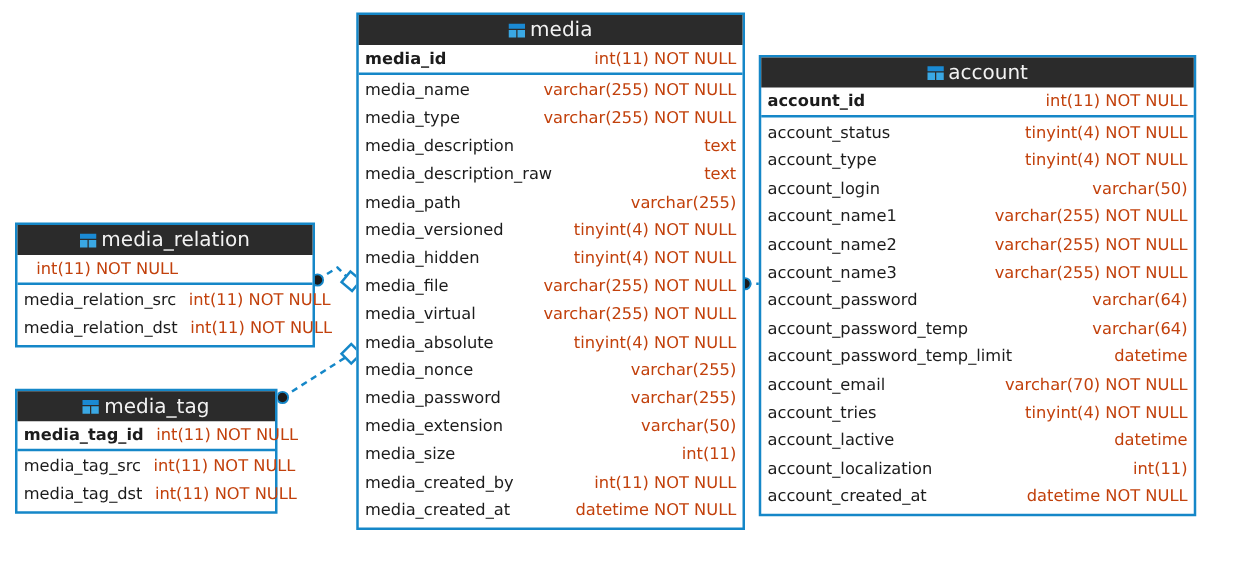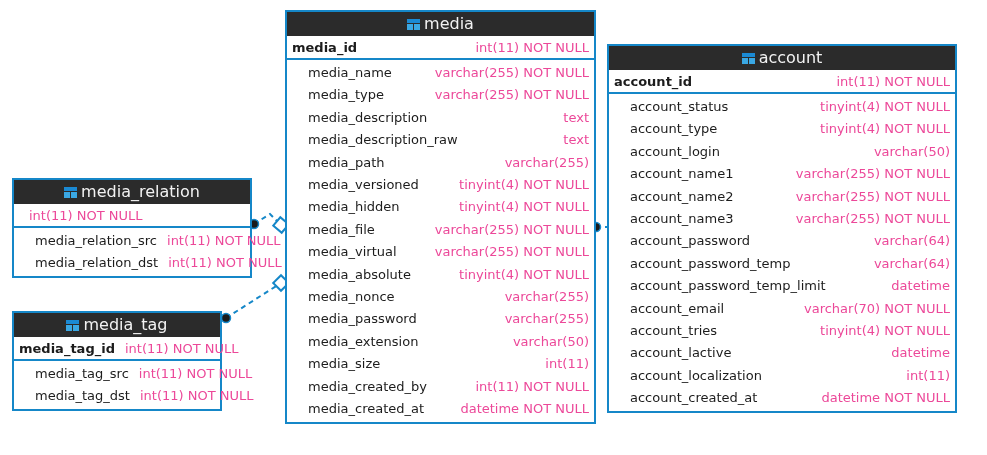--- a/index.html
+++ b/index.html
@@ -84,26 +84,26 @@
     height: 22.4px;
     font-size: 13px;
     color: #1c1c1c;
     padding: 0 5px;
     white-space: nowrap;
     box-sizing: border-box;
   }
   .row .col-name { text-align: center; }
   .row .col-type {
     text-align: left;
-    color: #ec4899;
+    color: #c2410c;
     padding-left: 10px;
   }
   .pk-row .col-name { font-weight: bold; }
 
-  .attrs { padding-top: 1px; padding-bottom: 2px; padding-left: 16px; }
+  .attrs { padding-top: 1px; padding-bottom: 2px; }
 </style>
 </head>
 <body>
 
 <div id="canvas">
 
   <svg id="edges" viewBox="0 0 987 455" xmlns="http://www.w3.org/2000/svg">
 
     <g>
       <path d="M 254 224 L 270 214 L 281 225" fill="none" stroke="#1587c8" stroke-width="2" stroke-dasharray="5,4"></path>

